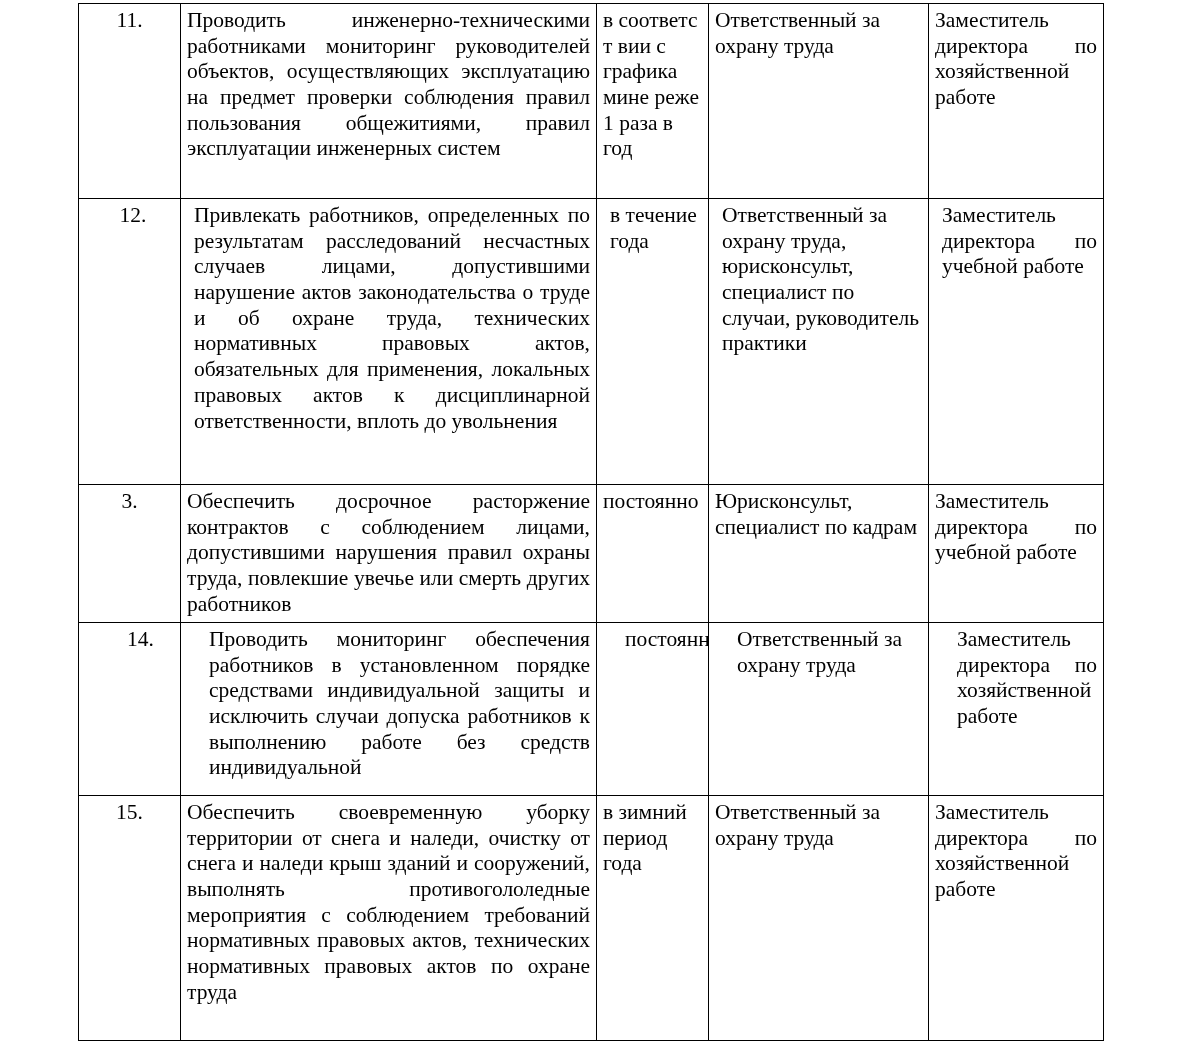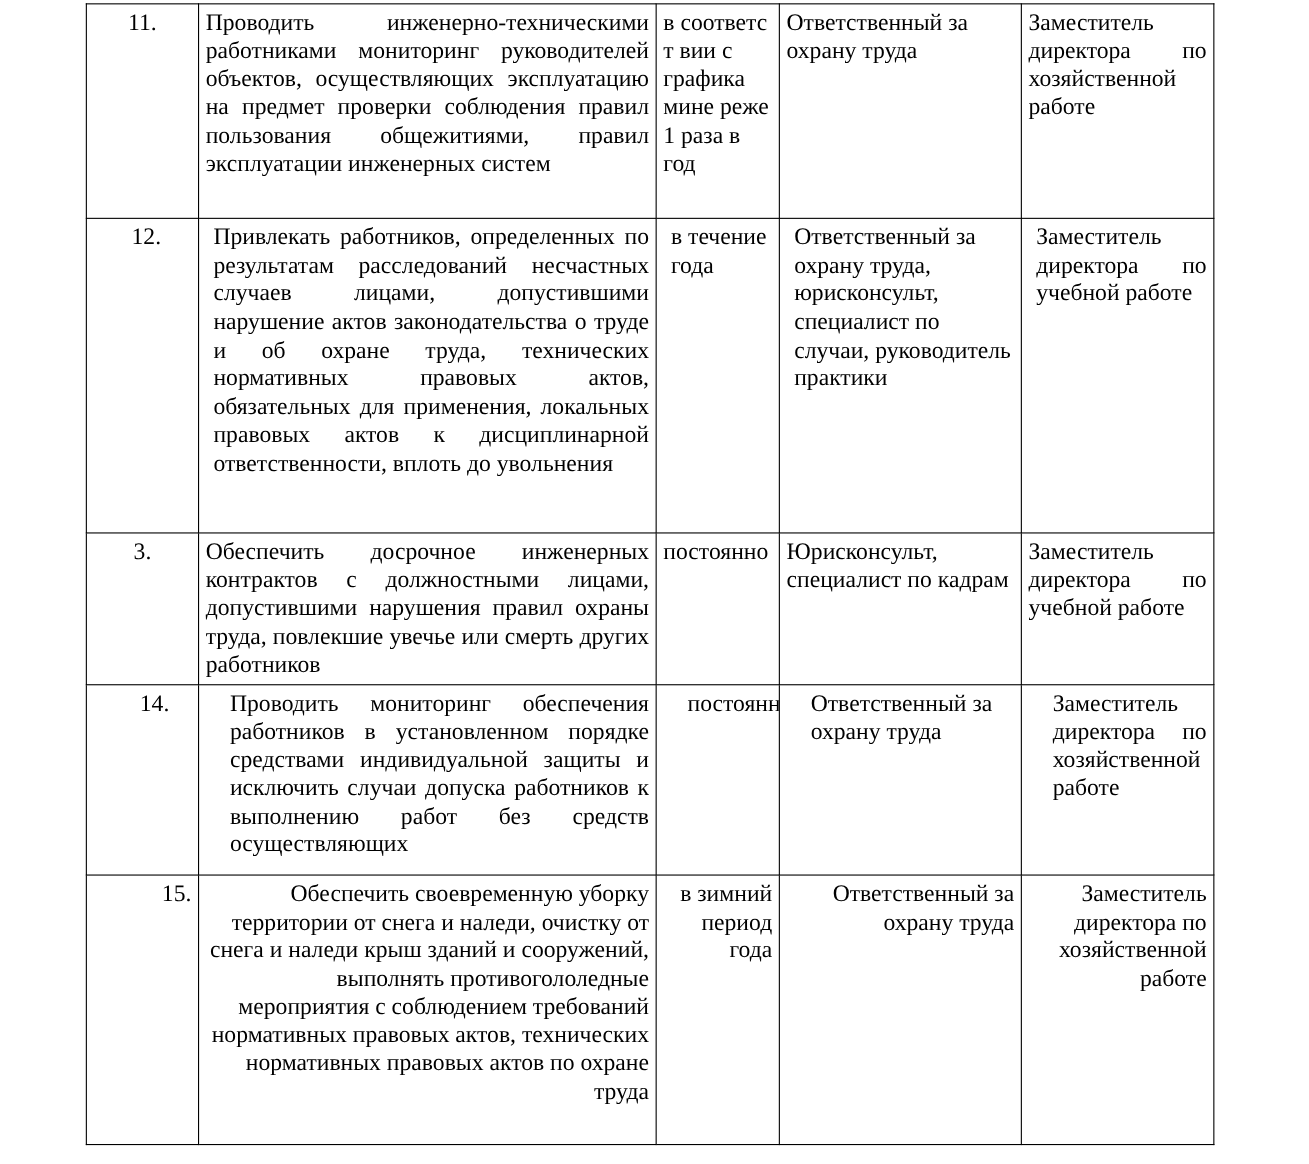--- a/index.html
+++ b/index.html
@@ -67,21 +67,21 @@
   }
   td.resp {
     text-align: left;
   }
 
   
   tr.r11 td { height: 188px; }
   tr.r12 td { height: 279px; padding-left: 13px; }
   tr.r13 td { height: 131px; }
   tr.r14 td { height: 166px; padding-left: 28px; }
-  tr.r15 td { height: 238px; text-align: right; }
+  tr.r15 td { height: 238px; }
 
   
   td.clipped { overflow: hidden; }
 </style>
 </head>
 <body>
 
 <div id="page">
 
   <table class="doc-table">
@@ -105,29 +105,29 @@
       <tr class="r12">
         <td class="num">12.</td>
         <td class="measure">Привлекать работников, определенных по результатам расследований несчастных случаев лицами, допустившими нарушение актов законодательства о труде и об охране труда, технических нормативных правовых актов, обязательных для применения, локальных правовых актов к дисциплинарной ответственности, вплоть до увольнения</td>
         <td class="term">в течение года</td>
         <td class="resp">Ответственный за охрану труда, юрисконсульт, специалист по случаи, руководитель практики</td>
         <td class="ctrl">Заместитель директора по учебной работе</td>
       </tr>
 
       <tr class="r13">
         <td class="num">3.</td>
-        <td class="measure clipped">Обеспечить досрочное инженерных контрактов с должностными лицами, допустившими нарушения правил охраны труда, повлекшие увечье или смерть других работников</td>
+        <td class="measure clipped">Обеспечить досрочное расторжение контрактов с соблюдением лицами, допустившими нарушения правил охраны труда, повлекшие увечье или смерть других работников</td>
         <td class="term">постоянно</td>
         <td class="resp">Юрисконсульт, специалист по кадрам</td>
         <td class="ctrl">Заместитель директора по учебной работе</td>
       </tr>
 
       <tr class="r14">
         <td class="num">14.</td>
-        <td class="measure clipped">Проводить мониторинг обеспечения работников в установленном порядке средствами индивидуальной защиты и исключить случаи допуска работников к выполнению работ без средств осуществляющих</td>
+        <td class="measure clipped">Проводить мониторинг обеспечения работников в установленном порядке средствами индивидуальной защиты и исключить случаи допуска работников к выполнению работе без средств индивидуальной</td>
         <td class="term">постоянно</td>
         <td class="resp">Ответственный за охрану труда</td>
         <td class="ctrl">Заместитель директора по хозяйственной работе</td>
       </tr>
 
       <tr class="r15">
         <td class="num">15.</td>
         <td class="measure">Обеспечить своевременную уборку территории от снега и наледи, очистку от снега и наледи крыш зданий и сооружений, выполнять противогололедные мероприятия с соблюдением требований нормативных правовых актов, технических нормативных правовых актов по охране труда</td>
         <td class="term">в зимний период года</td>
         <td class="resp">Ответственный за охрану труда</td>

